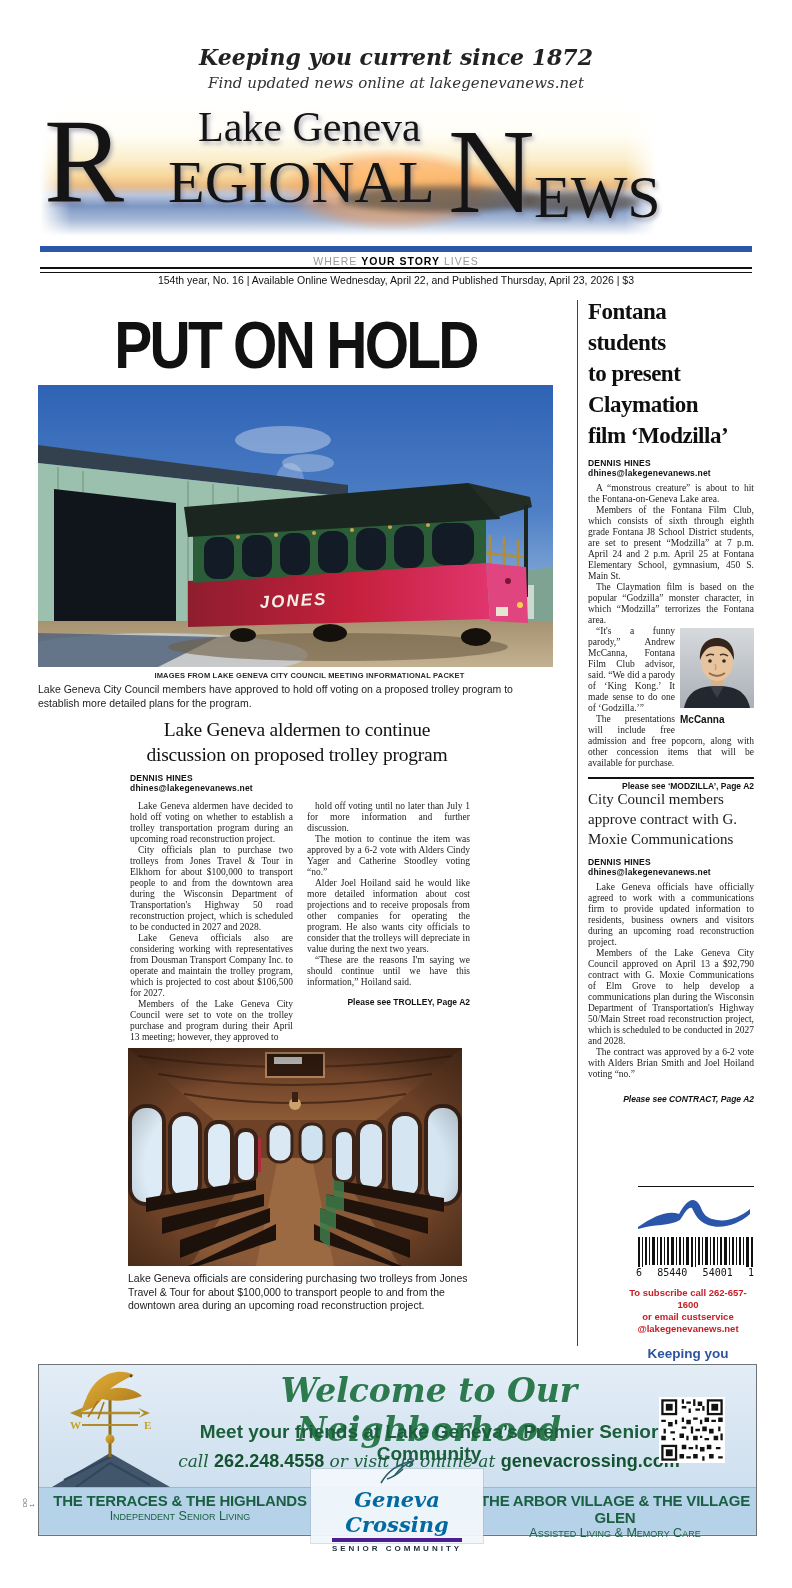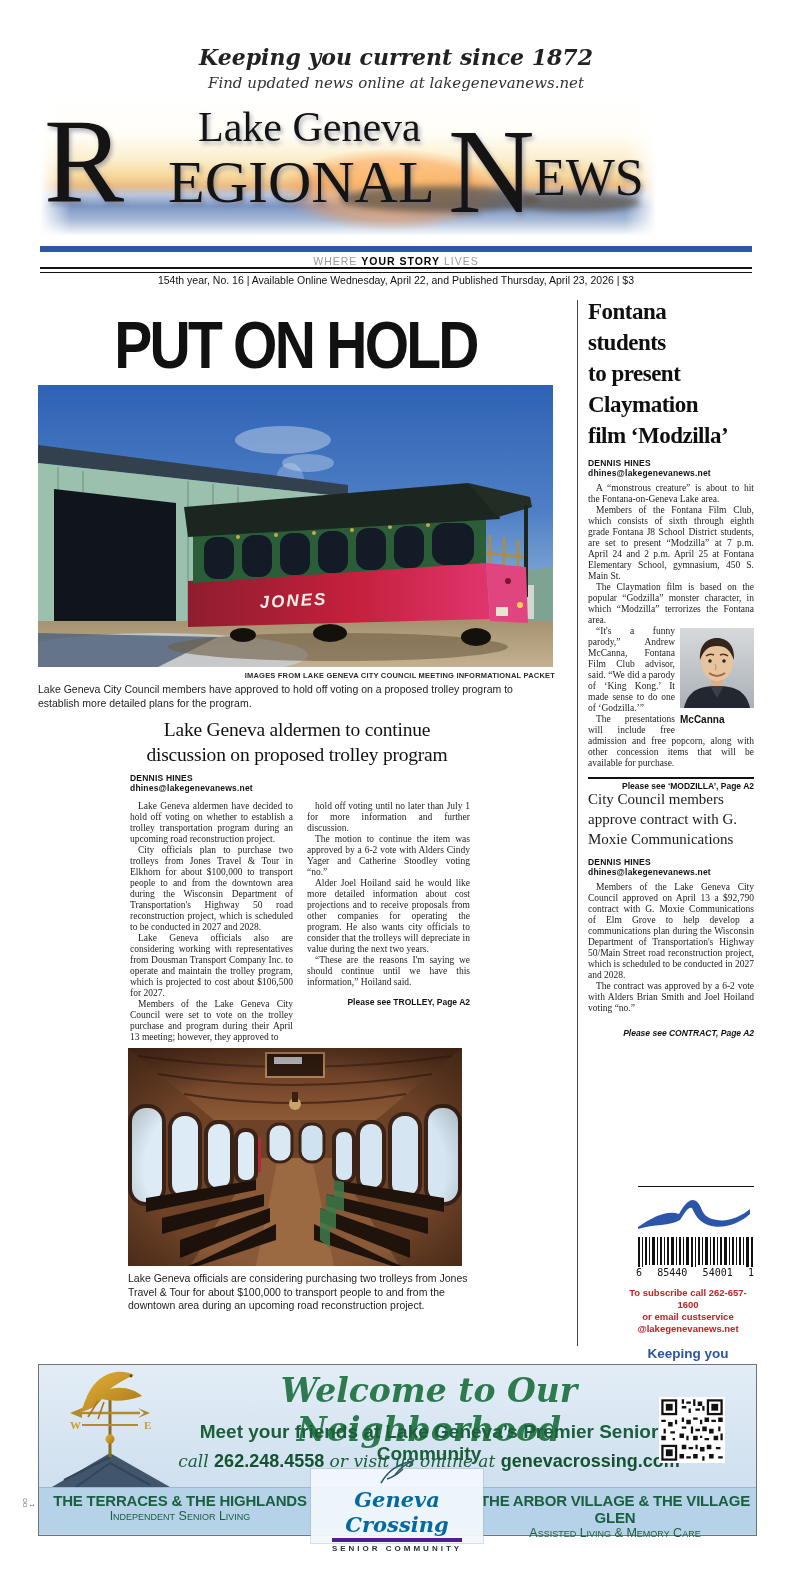--- a/index.html
+++ b/index.html
@@ -91,21 +91,21 @@
   <div class="abs ctr tagline-sub">Find updated news online at lakegenevanews.net</div>
 
   <div class="abs masthead">
     <div class="abs mh-photo"></div>
     <div class="abs mh-hill" style="left:300px;top:86px;width:200px;height:26px;"></div>
     <div class="abs mh-hill" style="left:470px;top:92px;width:130px;height:20px;"></div>
     <div class="abs mh-letter" style="left:4px;top:2px;font-size:120px;">R</div>
     <div class="abs mh-letter" style="left:150px;top:6px;font-size:42px;margin-left:8px;">Lake Geneva</div>
     <div class="abs mh-letter" style="left:128px;top:52px;font-size:60px;">EGIONAL</div>
     <div class="abs mh-letter" style="left:408px;top:12px;font-size:120px;">N</div>
-    <div class="abs mh-letter" style="left:494px;top:52px;font-size:52px;">EWS</div>
+    <div class="abs mh-letter" style="left:494px;top:67px;font-size:60px;">EWS</div>
   </div>
 
   <div class="abs bluebar"></div>
   <div class="abs ctr strap"><span>WHERE </span><b>YOUR STORY</b><span> LIVES</span></div>
   <div class="abs hrules"></div>
   <div class="abs ctr folio">154th year, No. 16  |  Available Online Wednesday, April 22,  and Published Thursday, April 23, 2026  |  $3</div>
 
   <div class="abs ctr lead-head">PUT ON HOLD</div>
 
   <svg class="abs photo" style="left:38px;top:385px;" width="515" height="282" viewBox="0 0 515 282">
@@ -183,21 +183,21 @@
     <polygon points="448,178 488,182 490,238 452,236" fill="#e0457f"></polygon>
     <circle cx="470" cy="196" r="3" fill="#7a1430"></circle>
       <circle cx="482" cy="220" r="3" fill="#ffd34d"></circle>
     <rect x="458" y="222" width="12" height="9" fill="#e8e4d2"></rect>
     <ellipse cx="292" cy="248" rx="17" ry="9" fill="#14100c"></ellipse>
     <ellipse cx="205" cy="250" rx="13" ry="7" fill="#14100c"></ellipse>
     <ellipse cx="438" cy="252" rx="15" ry="9" fill="#14100c"></ellipse>
     <text x="222" y="223" transform="rotate(-3 222 223)" font-family="Liberation Sans, sans-serif" font-size="17" font-weight="900" font-style="italic" fill="#f3efe6" letter-spacing="2">JONES</text>
   </svg>
 
-  <div class="abs credit" style="left:40px;top:671px;width:515px;">IMAGES FROM LAKE GENEVA CITY COUNCIL MEETING INFORMATIONAL PACKET</div>
+  <div class="abs credit" style="left:52px;top:671px;width:515px;text-align:center;">IMAGES FROM LAKE GENEVA CITY COUNCIL MEETING INFORMATIONAL PACKET</div>
   <div class="abs caption" style="left:38px;top:683px;width:515px;">Lake Geneva City Council members have approved to hold off voting on a proposed trolley program to establish more detailed plans for the program.</div>
 
   <div class="abs ctr pre art-head">Lake Geneva aldermen to continue
 discussion on proposed trolley program</div>
 
   <div class="abs byline" style="left:130px;top:773px;">
     <div>DENNIS HINES</div>
     <div class="em">dhines@lakegenevanews.net</div>
   </div>
 
@@ -331,20 +331,21 @@
 
   <div class="abs sb" style="top:789px;">
     <div class="pre sb-sub" style="">City Council members
 approve contract with G.
 Moxie Communications</div>
     <div class="byline" style="margin-top:8px;">
       <div>DENNIS HINES</div>
       <div class="em">dhines@lakegenevanews.net</div>
     </div>
     <div style="margin-top:5px;">
+      <p>Lake Geneva officials have officially agreed to work with a communications firm to provide updated information to residents, business owners and visitors during an upcoming road reconstruction project.</p>
       <p>Members of the Lake Geneva City Council approved on April 13 a $92,790 contract with G. Moxie Communications of Elm Grove to help develop a communications plan during the Wisconsin Department of Transportation's Highway 50/Main Street road reconstruction project, which is scheduled to be conducted in 2027 and 2028.</p>
       <p>The contract was approved by a 6-2 vote with Alders Brian Smith and Joel Hoiland voting “no.”</p>
     </div>
     <div class="jump" style="margin-top:14px;font-style:italic;"><span>Please see </span><b>CONTRACT,</b><span> Page A2</span></div>
   </div>
 
   <div class="abs sb" style="top:1186px;">
     <div class="shortrule"></div>
     <svg style="display:block;margin:6px 0 0 auto;" width="120" height="40" viewBox="0 0 120 40">
       <path d="M4,34 C20,23 34,17 45,21 C50,12 56,4 62,8 C69,13 66,22 78,26 C92,30 105,25 116,16 L116,21 C105,31 88,37 74,32 C63,28 60,19 58,15 C54,13 50,21 46,27 C36,33 20,31 4,36 Z" fill="#2b55a8"></path>

